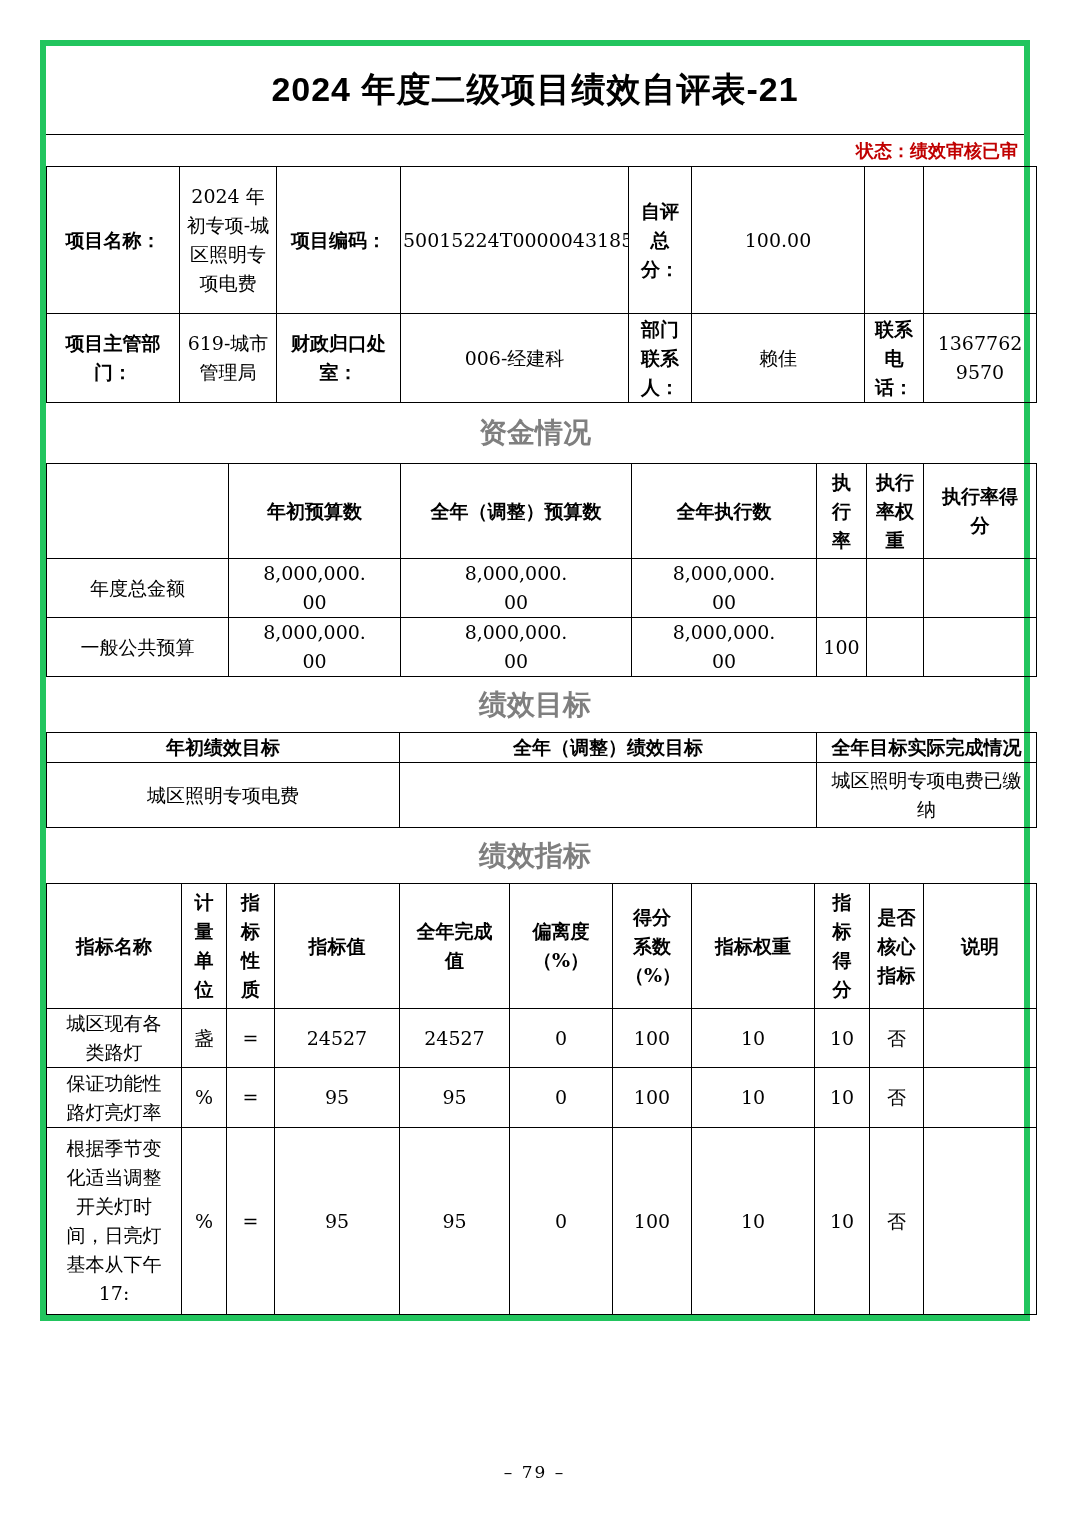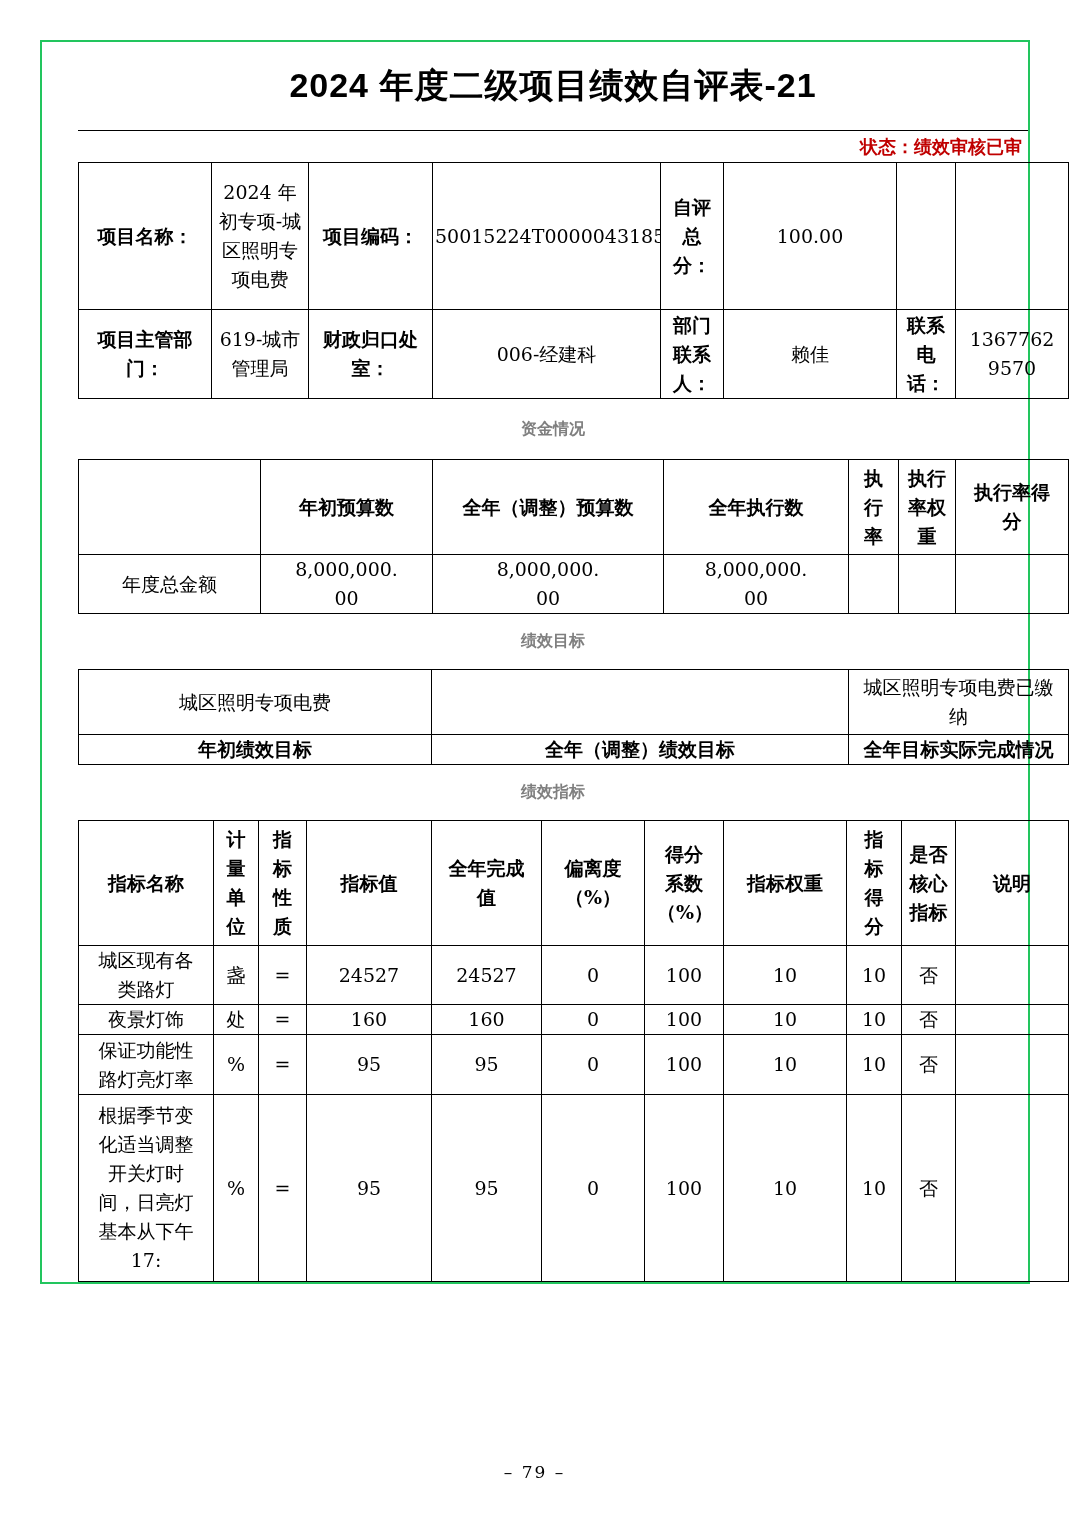--- a/index.html
+++ b/index.html
@@ -1,30 +1,30 @@
 <!DOCTYPE html>
 <html><head>
 <meta charset="utf-8">
 <style>
   html,body{margin:0;padding:0;background:#ffffff;}
   .page{position:relative;width:1069px;height:1515px;background:#fff;
         font-family:"DejaVu Serif","Liberation Serif",serif;color:#000;}
   .doc{position:absolute;left:40px;top:40px;width:990px;box-sizing:border-box;
-       border:2px solid #22c55e;padding-left:36px;}
+       border:6px solid #22c55e;}
   .title-row{height:88px;display:flex;align-items:center;justify-content:center;
        border-bottom:1px solid #000;}
   .title-row span{font-family:"Liberation Sans","DejaVu Sans",sans-serif;
        font-weight:bold;font-size:34px;letter-spacing:1px;}
   .status-row{height:31px;display:flex;align-items:center;justify-content:flex-end;
        padding-right:6px;}
   .status-row span{font-family:"Liberation Sans","DejaVu Sans",sans-serif;
        font-weight:bold;font-size:18px;color:#c00000;}
   .banner{display:flex;align-items:center;justify-content:center;
        font-family:"Liberation Sans","DejaVu Sans",sans-serif;
-       font-weight:bold;font-size:16px;color:#7f7f7f;}
+       font-weight:bold;font-size:28px;color:#7f7f7f;}
   .b60{height:60px}.b55{height:55px}
   table{width:100%;border-collapse:collapse;table-layout:fixed;}
   td{border:1px solid #000;text-align:center;vertical-align:middle;
      font-size:19px;line-height:29px;padding:0;overflow:hidden;}
   .lb{font-weight:bold;}
   .amt,.brk{word-break:break-all;}
   .p33{padding:0 33px}.p30{padding:0 30px}.p58{padding:0 58px}.p36{padding:0 36px}
   .p16{padding:0 16px}.p14{padding:0 14px}.p13{padding:0 13px}.p12{padding:0 12px}
   .p11{padding:0 11px}.p10{padding:0 10px}.p8{padding:0 8px}.p6{padding:0 6px}
   .p2{padding:0 2px}.p4{padding:0 4px}
@@ -104,41 +104,50 @@
       </tr>
       <tr style="height:59px">
         <td class="p33">年度总金额</td>
         <td class="amt p30">8,000,000.00</td>
         <td class="amt p58">8,000,000.00</td>
         <td class="amt p36">8,000,000.00</td>
         <td></td>
         <td></td>
         <td></td>
       </tr>
+      <tr style="height:59px">
+        <td class="p33">一般公共预算</td>
+        <td class="amt p30">8,000,000.00</td>
+        <td class="amt p58">8,000,000.00</td>
+        <td class="amt p36">8,000,000.00</td>
+        <td>100</td>
+        <td></td>
+        <td></td>
+      </tr>
     </tbody>
       </table>
 
     <div class="banner b55">绩效目标</div>
 
     <table>
       <colgroup>
           <col style="width:353px">
           <col style="width:417px">
           <col style="width:220px">
         </colgroup>
       <tbody>
-          <tr style="height:65px">
-        <td>城区照明专项电费</td>
-        <td></td>
-        <td class="p10">城区照明专项电费已缴纳</td>
-      </tr>
-      <tr style="height:29px">
+          <tr style="height:29px">
         <td class="lb">年初绩效目标</td>
         <td class="lb">全年（调整）绩效目标</td>
         <td class="lb">全年目标实际完成情况</td>
+      </tr>
+      <tr style="height:65px">
+        <td>城区照明专项电费</td>
+        <td></td>
+        <td class="p10">城区照明专项电费已缴纳</td>
       </tr>
     </tbody>
       </table>
 
     <div class="banner b55">绩效指标</div>
 
     <table>
       <colgroup>
         <col style="width:135px">
           <col style="width:45px">
@@ -172,33 +181,20 @@
         <td>=</td>
         <td>24527</td>
         <td>24527</td>
         <td>0</td>
         <td>100</td>
         <td>10</td>
         <td>10</td>
         <td>否</td>
         <td></td>
       </tr>
-      <tr style="height:30px">
-        <td class="p16">夜景灯饰</td>
-        <td>处</td>
-        <td>=</td>
-        <td>160</td>
-        <td>160</td>
-        <td>0</td>
-        <td>100</td>
-        <td>10</td>
-        <td>10</td>
-        <td>否</td>
-        <td></td>
-      </tr>
       <tr style="height:60px">
         <td class="p16">保证功能性路灯亮灯率</td>
         <td>%</td>
         <td>=</td>
         <td>95</td>
         <td>95</td>
         <td>0</td>
         <td>100</td>
         <td>10</td>
         <td>10</td>

